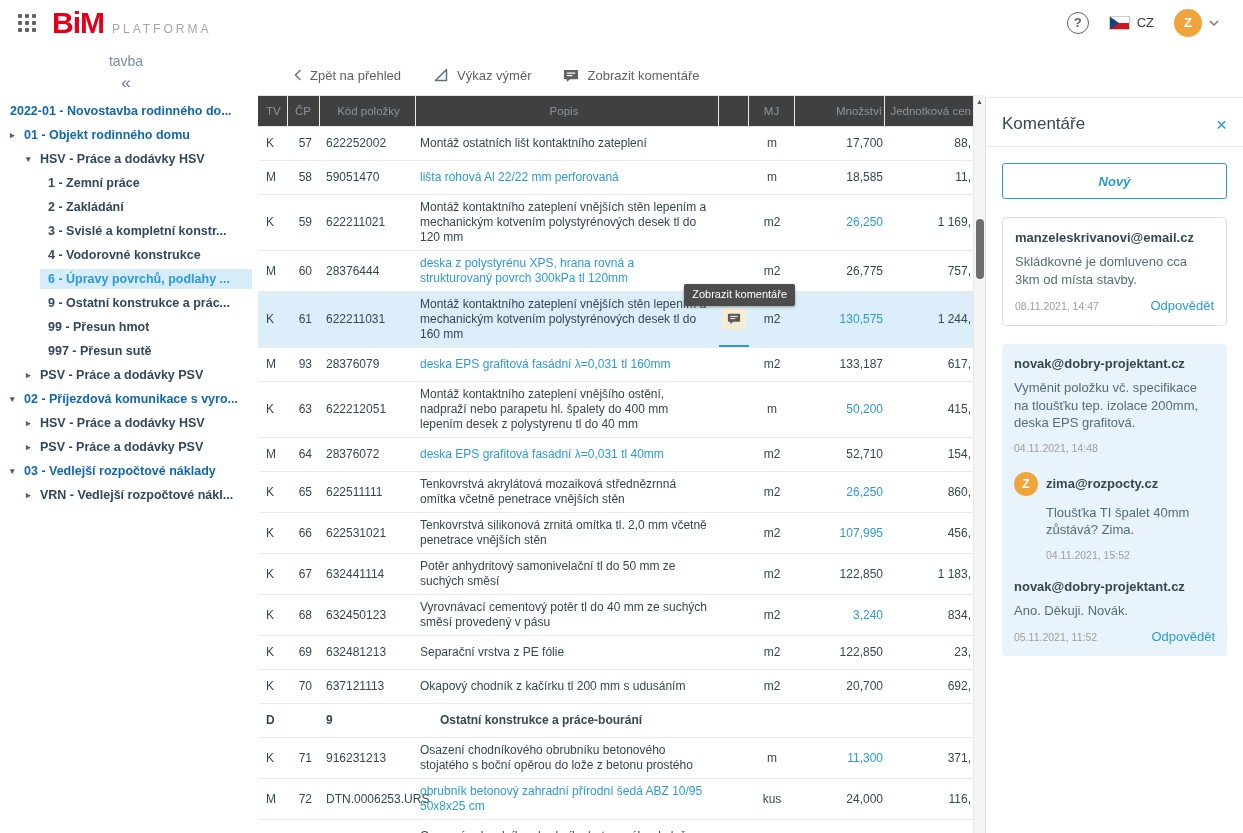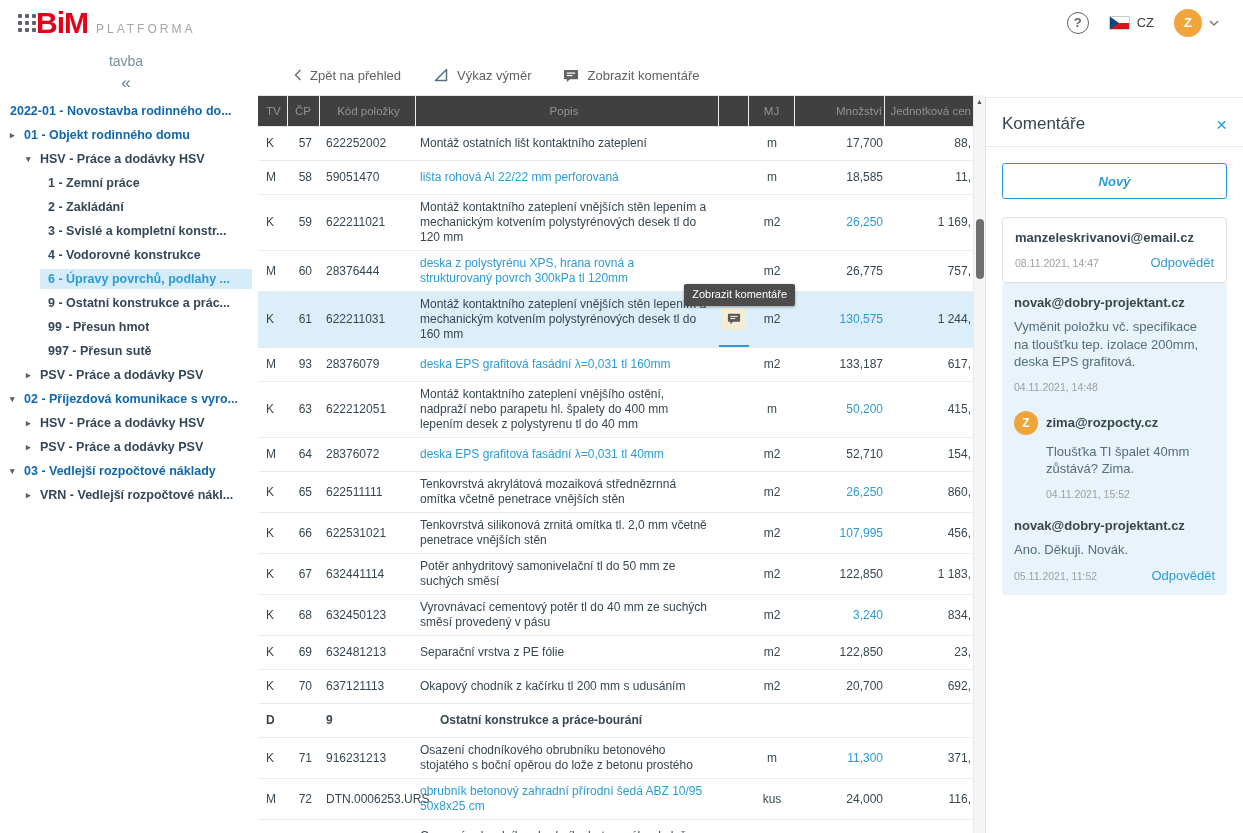--- a/index.html
+++ b/index.html
@@ -6,21 +6,21 @@
   html,body { width:1243px; height:833px; overflow:hidden; background:#fff;
               font-family:"Liberation Sans", sans-serif; color:#37474f; }
   :root{
     --accent:#2b9bd7; --tree-blue:#1167ad; --logo-red:#e2001a; --avatar-orange:#f0a53c;
     --row-highlight:#dbeef9; --thread-bg:#e8f3fb; --sel-bg:#d6ecf8; --tooltip-bg:#4c4c4c;
   }
   button { background:none; border:none; font:inherit; color:inherit; cursor:pointer; padding:0; }
 
   
   .topbar { height:45px; display:flex; align-items:center; justify-content:space-between; padding:0 24px 0 18px; background:#fff; }
-  .tb-left { display:flex; align-items:center; gap:0; }
+  .tb-left { display:flex; align-items:center; gap:16px; }
   .apps-grid { display:grid; grid-template-columns:repeat(3,4px); gap:3px; }
   .apps-grid span { width:4px; height:4px; background:#5f6368; border-radius:1px; }
   .logo { display:flex; align-items:baseline; gap:8px; }
   .logo-bim { color:var(--logo-red); font-size:30px; font-weight:bold; letter-spacing:-1px; line-height:1; }
   .logo-sub { color:#a5a5a5; font-size:12px; letter-spacing:3px; }
   .tb-right { display:flex; align-items:center; gap:20px; }
   .help-btn { width:22px; height:22px; border:1.5px solid #5f6368; border-radius:50%; color:#5f6368; font-size:13px; font-weight:bold; display:flex; align-items:center; justify-content:center; }
   .lang { display:flex; align-items:center; gap:7px; font-size:13px; color:#3c4043; }
   .user { display:flex; align-items:center; gap:7px; }
   .avatar { width:28px; height:28px; border-radius:50%; background:var(--avatar-orange); color:#fff; font-size:13px; font-weight:bold; display:flex; align-items:center; justify-content:center; }
@@ -72,21 +72,21 @@
   .vscroll { position:absolute; top:0; right:0; bottom:0; width:12px; background:#f5f5f5; border-left:1px solid #e8e8e8; display:flex; flex-direction:column; align-items:center; }
   .varrow { font-size:7px; color:#555; height:14px; line-height:14px; }
   .vthumb { width:8px; height:60px; background:#6f6f6f; border-radius:4px; margin-top:110px; }
 
   
   .cpanel { position:absolute; top:52px; right:0; bottom:0; width:258px; background:#fff; border-left:1px solid #e2e2e2; border-top:1px solid #e9e9e9; z-index:10; display:flex; flex-direction:column; }
   .cpanel-head { display:flex; align-items:center; justify-content:space-between; padding:16px 16px 12px; font-size:17px; color:#37474f; border-bottom:1px solid #e8e8e8; }
   .cclose { color:var(--accent); font-size:19px; line-height:1; }
   .cpanel-body { padding:16px; overflow:hidden; flex:1; }
   .new-btn { display:block; width:100%; height:36px; border:1px solid var(--accent); border-radius:3px; color:var(--accent); font-size:13px; font-weight:bold; margin-bottom:18px; background:#fff; text-align:center;font-style:italic; }
-  .ccard { border-radius:4px; padding:12px; font-size:13px; }
+  .ccard { border-radius:4px; padding:12px; margin-bottom:18px; font-size:13px; }
   .ccard.plain { border:1px solid #e0e0e0; }
   .ccard.thread { background:var(--thread-bg); }
   .citem { margin-bottom:18px; }
   .citem:last-child { margin-bottom:0; }
   .chead { display:flex; align-items:center; gap:8px; }
   .cauthor { font-weight:bold; color:#37474f; font-size:13px; word-break:break-all; }
   .cavatar { width:24px; height:24px; flex:none; border-radius:50%; background:var(--avatar-orange); color:#fff; font-size:12px; font-weight:bold; display:flex; align-items:center; justify-content:center; }
   .cbody { color:#546e7a; margin-top:8px; line-height:1.35; }
   .cbody.indent, .cfoot.indent { margin-left:32px; }
   .cfoot { display:flex; align-items:baseline; justify-content:space-between; margin-top:10px; }
@@ -447,20 +447,21 @@
         <button class="cclose">×</button>
       </div>
       <div class="cpanel-body">
         <button class="new-btn">Nový</button>
         <div id="clist">
             <div class="ccard plain">
               <div class="citem">
                 <div class="chead">
                   <div class="cauthor">manzeleskrivanovi@email.cz</div>
                 </div>
+                <div class="cbody">Skládkovné je domluveno cca 3km od místa stavby.</div>
                 <div class="cfoot">
                   <div class="cdate">08.11.2021, 14:47</div>
                   <div class="creply">Odpovědět</div>
                 </div>
               </div>
             </div>
             <div class="ccard thread">
               <div class="citem">
                 <div class="chead">
                   <div class="cauthor">novak@dobry-projektant.cz</div>

